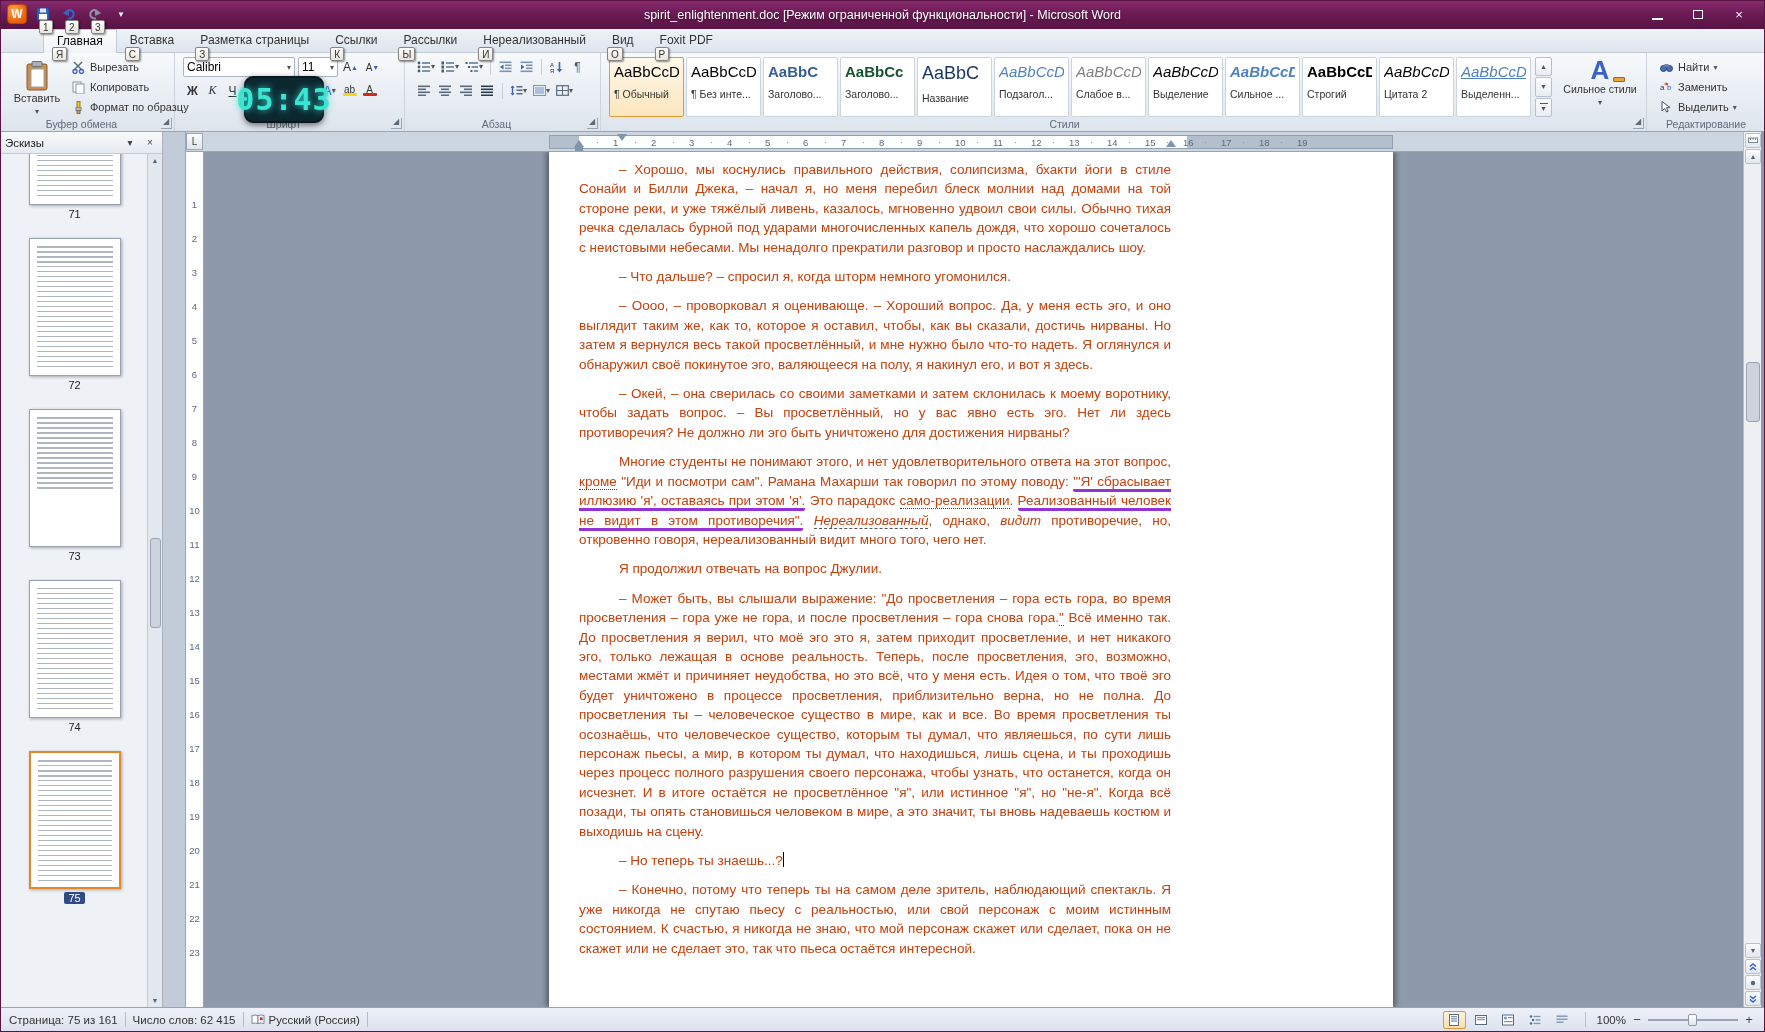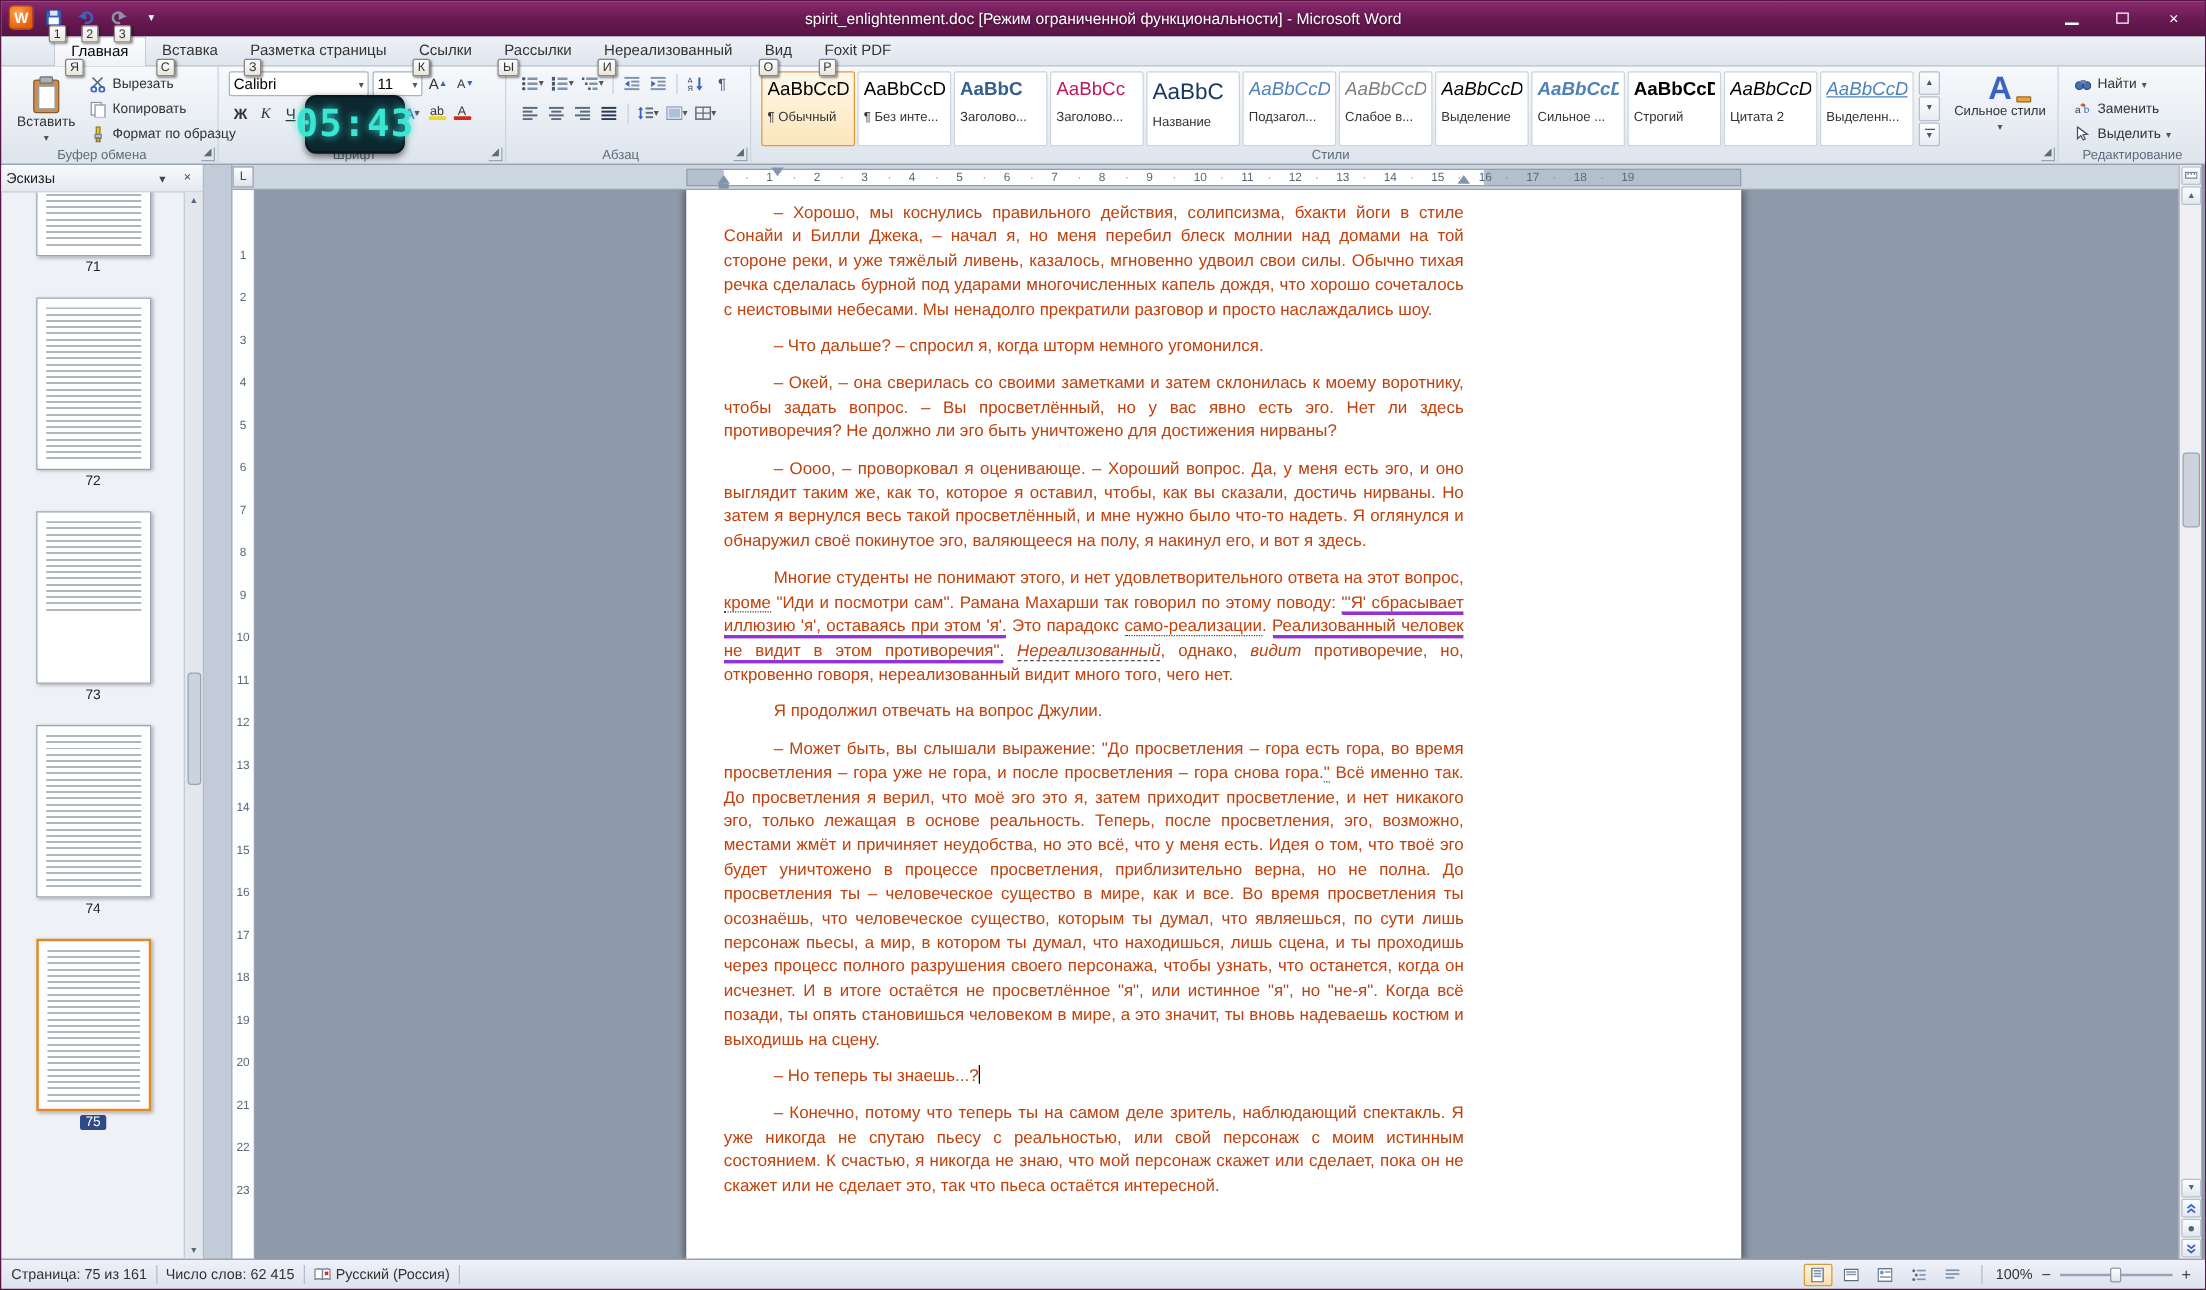--- a/index.html
+++ b/index.html
@@ -68,21 +68,21 @@
   .para-row1 { position:absolute; left:8px; top:4px; display:flex; gap:2px; align-items:center; }
   .para-row2 { position:absolute; left:8px; top:28px; display:flex; gap:2px; align-items:center; }
 
   
   .styles-gallery { position:absolute; left:6px; top:4px; display:flex; gap:2px; }
   .style-cell { width:75px; height:60px; background:#fff; border:1px solid #ccd4de; border-radius:2px;
     padding:5px 4px 2px; overflow:hidden; }
   .style-cell.selected { border-color:#e79a33; background:linear-gradient(#fff8ea,#fbe6bd); }
   .style-sample { font-size:15px; white-space:nowrap; overflow:hidden; color:#000; }
   .style-name { font-size:10.5px; color:#333; margin-top:8px; white-space:nowrap; overflow:hidden; }
-  .st-h1{color:#365f91;font-weight:bold} .st-h2{color:#be185d;font-weight:normal}
+  .st-h1{color:#365f91;font-weight:bold} .st-h2{color:#14532d;font-weight:bold}
   .st-title{color:#17365d;font-size:18px} .st-subtitle{color:#4f81bd;font-style:italic}
   .st-subtle{color:#7f7f7f;font-style:italic} .st-emph{font-style:italic}
   .st-intense{color:#4f81bd;font-style:italic;font-weight:bold} .st-strongx{font-weight:bold}
   .st-quote2{font-style:italic} .st-iquote{color:#4f81bd;font-style:italic;text-decoration:underline}
   .gallery-scroll { position:absolute; left:932px; top:4px; width:17px; height:60px; display:flex;
     flex-direction:column; gap:1px; }
   .gs-btn { flex:1; background:linear-gradient(#fdfdfe,#e8edf3); border:1px solid #b7c0cc; border-radius:2px;
     font-size:7px; color:#47566b; display:flex; align-items:center; justify-content:center; flex-direction:column; }
   .change-styles { position:absolute; left:958px; top:4px; width:78px; height:62px; text-align:center;
     font-size:10.5px; color:#333; border-radius:3px; }
@@ -699,22 +699,22 @@
       <span class="vnum" style="top: 761px;">22</span>
       <span class="vnum" style="top: 795px;">23</span>
       <span class="vnum" style="top: 829px; margin-top: 48px;">24</span>
     </div>
 
   <div class="doc-area"></div>
   <div class="doc-page">
     <div class="doc-text">
         <div class="para"><span>– Хорошо, мы коснулись правильного действия, солипсизма, бхакти йоги в стиле Сонайи и Билли Джека, – начал я, но меня перебил блеск молнии над домами на той стороне реки, и уже тяжёлый ливень, казалось, мгновенно удвоил свои силы. Обычно тихая речка сделалась бурной под ударами многочисленных капель дождя, что хорошо сочеталось с неистовыми небесами. Мы ненадолго прекратили разговор и просто наслаждались шоу.</span></div>
         <div class="para"><span>– Что дальше? – спросил я, когда шторм немного угомонился.</span></div>
+        <div class="para"><span>– Оооо, – проворковал я оценивающе. – Хороший вопрос. Да, у меня есть эго, и оно выглядит таким же, как то, которое я оставил, чтобы, как вы сказали, достичь нирваны. Но затем я вернулся весь такой просветлённый, и мне нужно было что-то надеть. Я оглянулся и обнаружил своё покинутое эго, валяющееся на полу, я накинул его, и вот я здесь.</span></div>
         <div class="para"><span>– Окей, – она сверилась со своими заметками и затем склонилась к моему воротнику, чтобы задать вопрос. – Вы просветлённый, но у вас явно есть эго. Нет ли здесь противоречия? Не должно ли эго быть уничтожено для достижения нирваны?</span></div>
-        <div class="para"><span>– Оооо, – проворковал я оценивающе. – Хороший вопрос. Да, у меня есть эго, и оно выглядит таким же, как то, которое я оставил, чтобы, как вы сказали, достичь нирваны. Но затем я вернулся весь такой просветлённый, и мне нужно было что-то надеть. Я оглянулся и обнаружил своё покинутое эго, валяющееся на полу, я накинул его, и вот я здесь.</span></div>
         <div class="para"><span>Многие студенты не понимают этого, и нет удовлетворительного ответа на этот вопрос, </span><span class="seg-dotted">кроме</span><span> "Иди и посмотри сам". Рамана Махарши так говорил по этому поводу: </span><span class="seg-purple">"'Я' сбрасывает иллюзию 'я', оставаясь при этом 'я'.</span><span> Это парадокс </span><span class="seg-dotted">само-реализации</span><span>. </span><span class="seg-purple">Реализованный человек не видит в этом противоречия".</span><span> </span><span class="seg-italic seg-dashed">Нереализованный</span><span>, однако, </span><span class="seg-italic">видит</span><span> противоречие, но, откровенно говоря, нереализованный видит много того, чего нет.</span></div>
         <div class="para"><span>Я продолжил отвечать на вопрос Джулии.</span></div>
         <div class="para"><span>– Может быть, вы слышали выражение: "До просветления – гора есть гора, во время просветления – гора уже не гора, и после просветления – гора снова гора.</span><span class="seg-dotted">"</span><span> Всё именно так. До просветления я верил, что моё эго это я, затем приходит просветление, и нет никакого эго, только лежащая в основе реальность. Теперь, после просветления, эго, возможно, местами жмёт и причиняет неудобства, но это всё, что у меня есть. Идея о том, что твоё эго будет уничтожено в процессе просветления, приблизительно верна, но не полна. До просветления ты – человеческое существо в мире, как и все. Во время просветления ты осознаёшь, что человеческое существо, которым ты думал, что являешься, по сути лишь персонаж пьесы, а мир, в котором ты думал, что находишься, лишь сцена, и ты проходишь через процесс полного разрушения своего персонажа, чтобы узнать, что останется, когда он исчезнет. И в итоге остаётся не просветлённое "я", или истинное "я", но "не-я". Когда всё позади, ты опять становишься человеком в мире, а это значит, ты вновь надеваешь костюм и выходишь на сцену.</span></div>
         <div class="para"><span>– Но теперь ты знаешь...?</span><span class="caret"></span></div>
         <div class="para"><span>– Конечно, потому что теперь ты на самом деле зритель, наблюдающий спектакль. Я уже никогда не спутаю пьесу с реальностью, или свой персонаж с моим истинным состоянием. К счастью, я никогда не знаю, что мой персонаж скажет или сделает, пока он не скажет или не сделает это, так что пьеса остаётся интересной.</span></div>
       </div>
   </div>
 
   <div class="vscroll">
     <div class="vs-btn" style="top:1px;">

